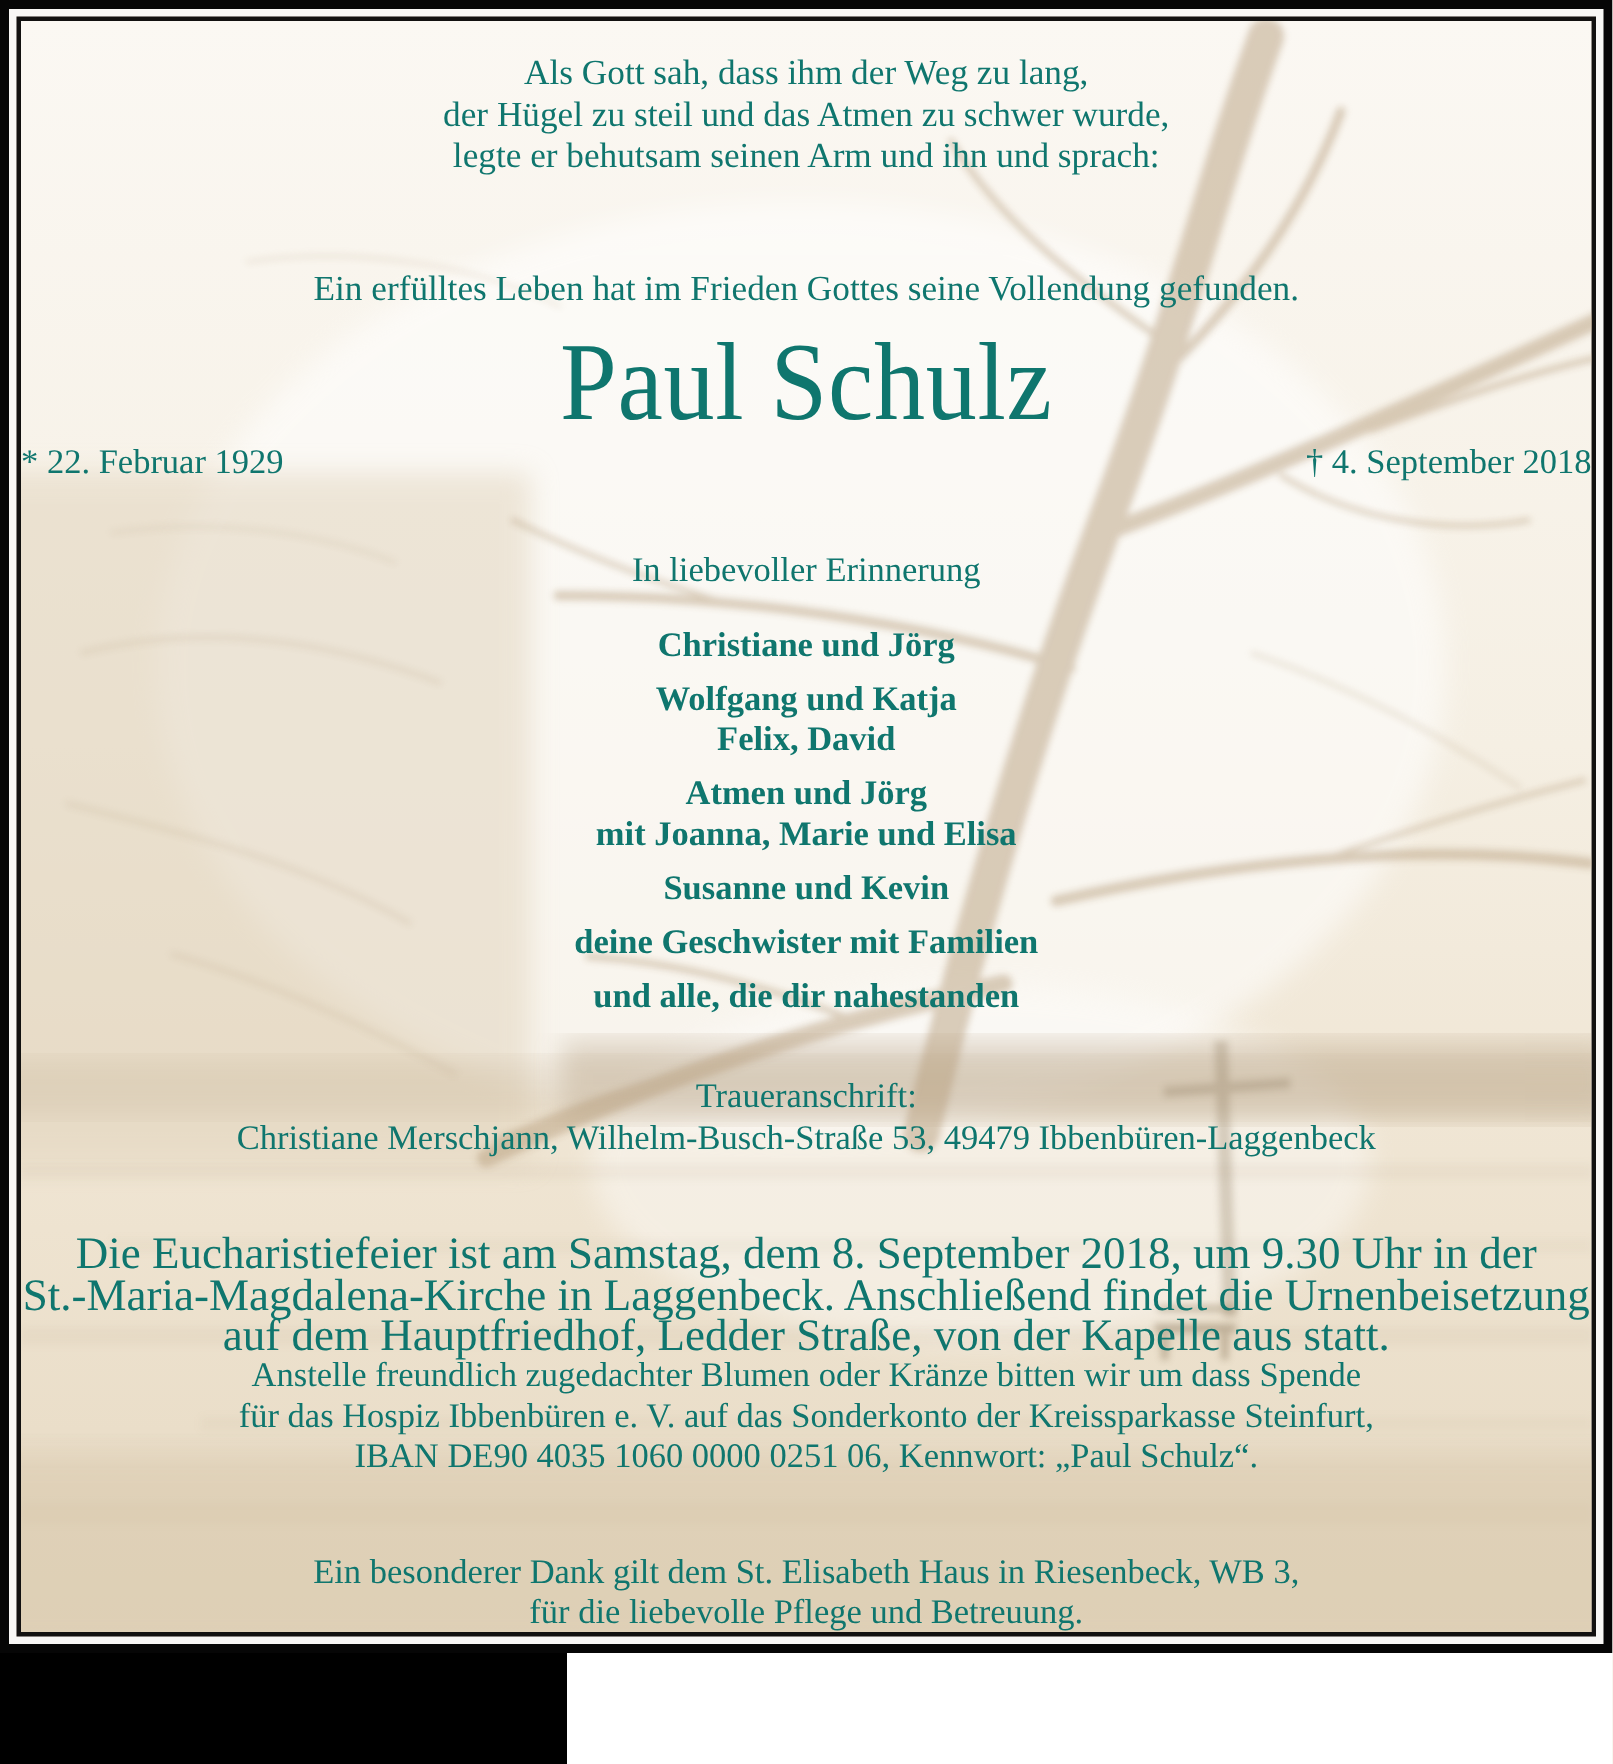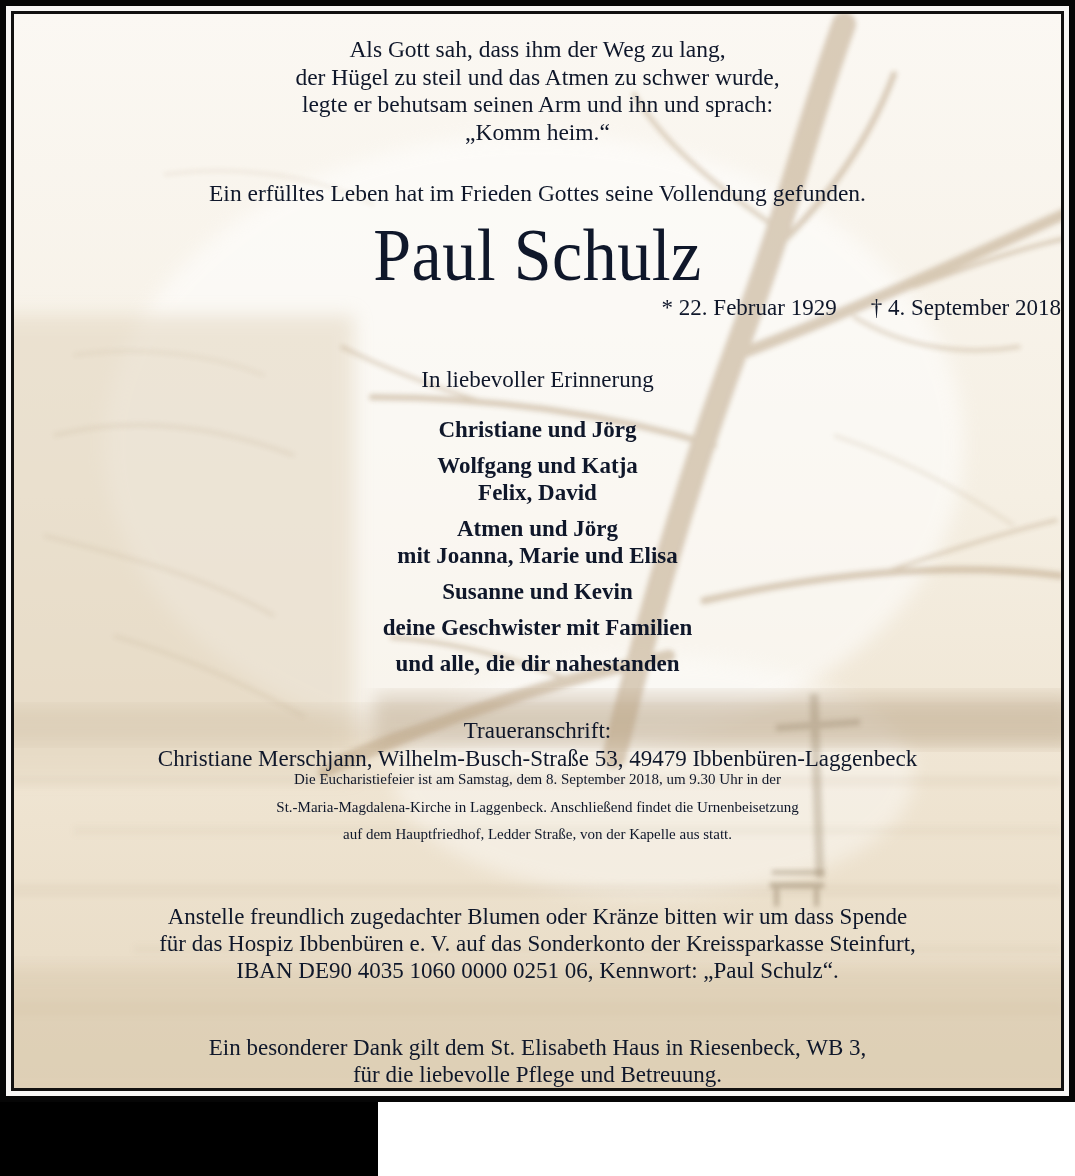--- a/index.html
+++ b/index.html
@@ -23,33 +23,33 @@
     padding: 5px; box-sizing: border-box;
   }
   .frame-inner {
     width: 100%; height: 100%;
     border: 3px solid #121110;
     box-sizing: border-box;
     position: relative; overflow: hidden;
     background: #f3ecdf;
   }
   .photo-bg { position: absolute; left: 0; top: 0; width: 100%; height: 100%; }
-  .content { position: absolute; left: 0; top: 0; right: 0; bottom: 0; color: #0f172a; }
+  .content { position: absolute; left: 0; top: 0; right: 0; bottom: 0; color: #0f766e; }
   .content > div { position: absolute; left: 0; right: 0; text-align: center; }
 
   .poem        { top: 22px;  font-size: 23.5px; line-height: 27.5px; }
   .intro       { top: 165px; font-size: 23.5px; line-height: 28px; }
   .name        { top: 203px; font-size: 74px; line-height: 76px; transform: scaleX(0.92); transform-origin: 50% 0; letter-spacing: 0.5px; }
   .dates       { top: 280px; font-size: 23px; line-height: 27px;
-                 display: flex; justify-content: flex-end; gap: 34px; }
+                 display: flex; justify-content: space-between; gap: 46px; }
   .remembrance { top: 352px; font-size: 23px; line-height: 27px; }
   .mourners    { top: 402px; font-size: 23px; line-height: 27px; font-weight: bold; }
   .mgroup      { margin-bottom: 9px; }
   .addr        { top: 703px; font-size: 23px; line-height: 28px; }
-  .service     { top: 752px; font-size: 15px; line-height: 27.5px; }
+  .service     { top: 808px; font-size: 30px; line-height: 27.5px; }
   .donation    { top: 889px; font-size: 23px; line-height: 27px; }
   .thanks      { top: 991px; font-size: 23px; line-height: 27px; margin-top: 29px; }
 
   
   .bottom-block {
     position: absolute; left: 0; top: 1102px;
     width: 378px; height: 74px;
     background: #000000;
   }
 </style>
@@ -135,21 +135,20 @@
           <rect x="758" y="854" width="52" height="4"></rect>
         </g>
       </svg>
 
       <div class="content">
 
         <div class="poem">
           <div>Als Gott sah, dass ihm der Weg zu lang,</div>
           <div>der Hügel zu steil und das Atmen zu schwer wurde,</div>
           <div>legte er behutsam seinen Arm und ihn und sprach:</div>
-          <div>„Komm heim.“</div>
         </div>
 
         <div class="intro">Ein erfülltes Leben hat im Frieden Gottes seine Vollendung gefunden.</div>
 
         <div class="name">Paul Schulz</div>
 
         <div class="dates">
           <span>* 22. Februar 1929</span>
           <span>† 4. September 2018</span>
         </div>

